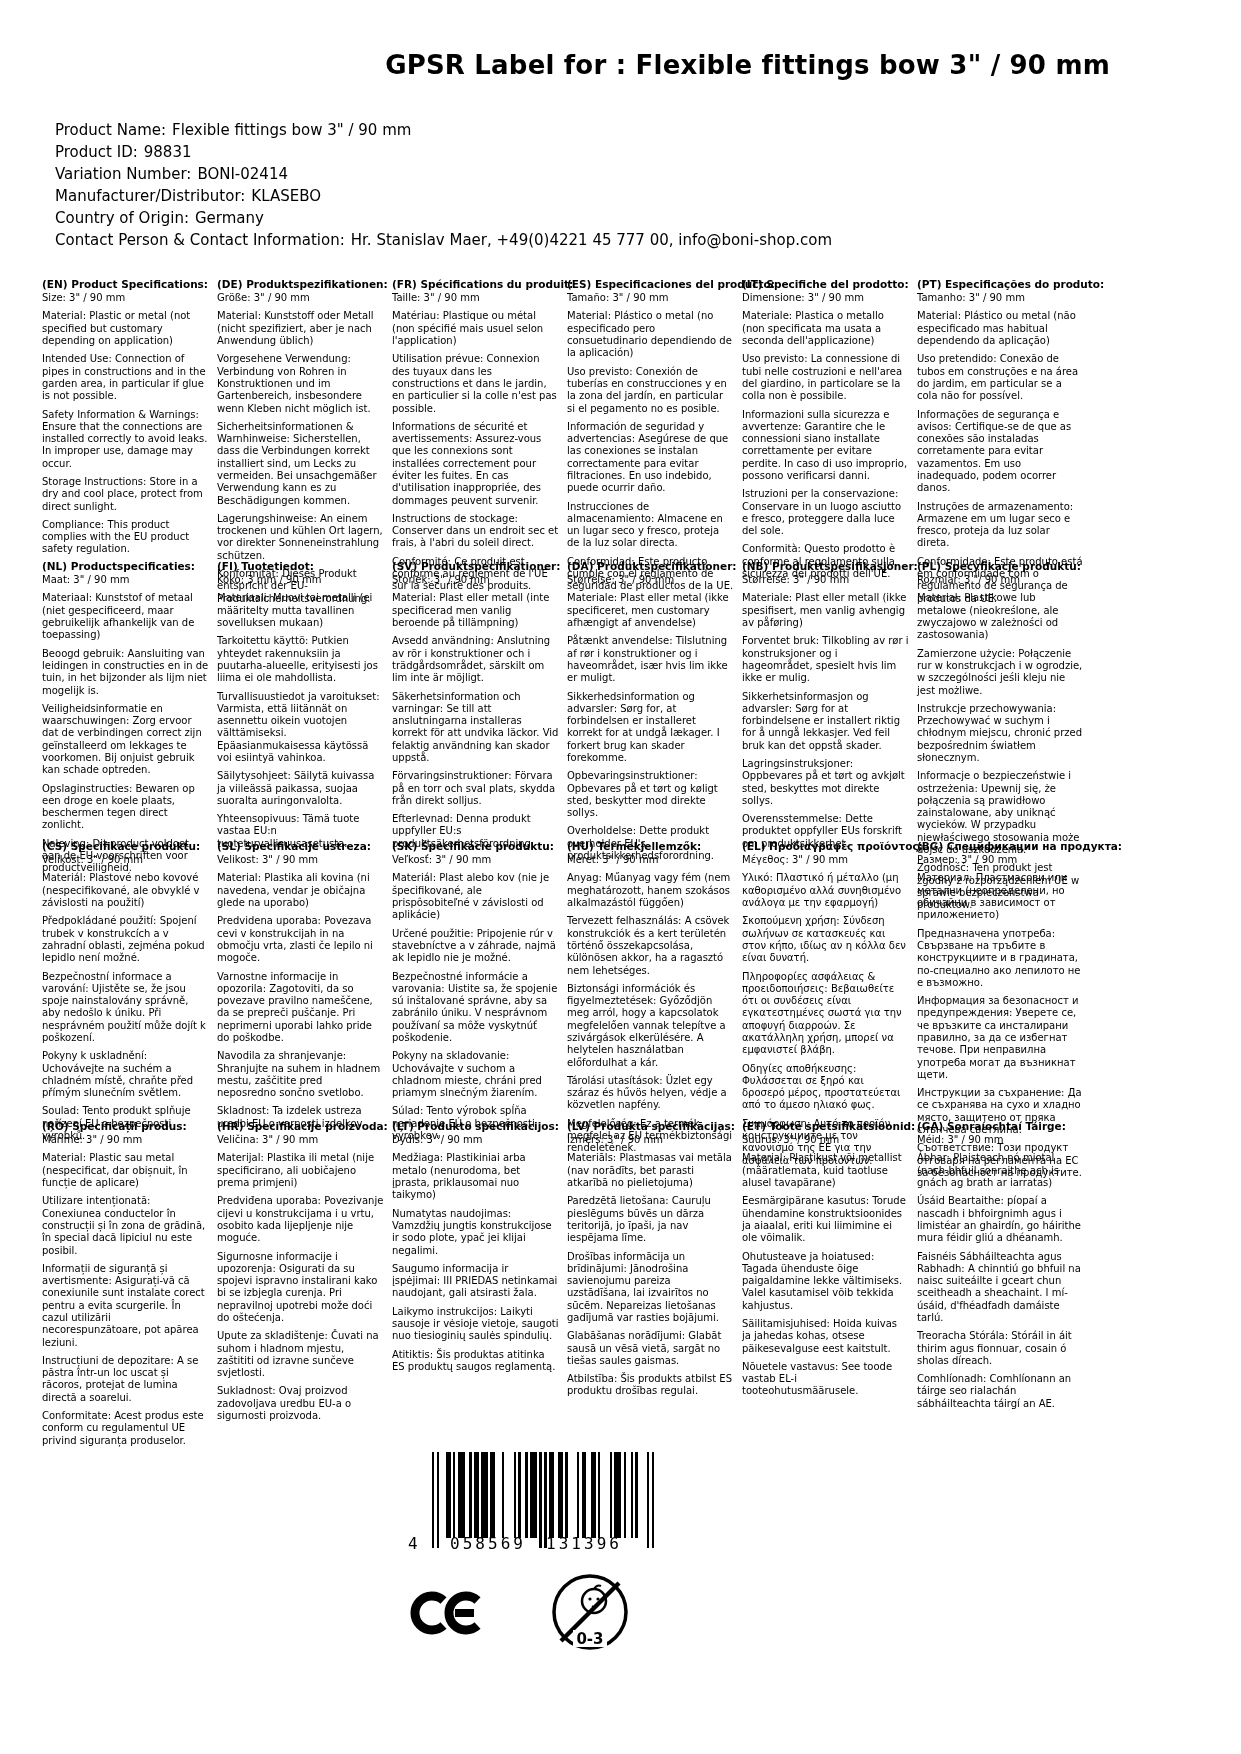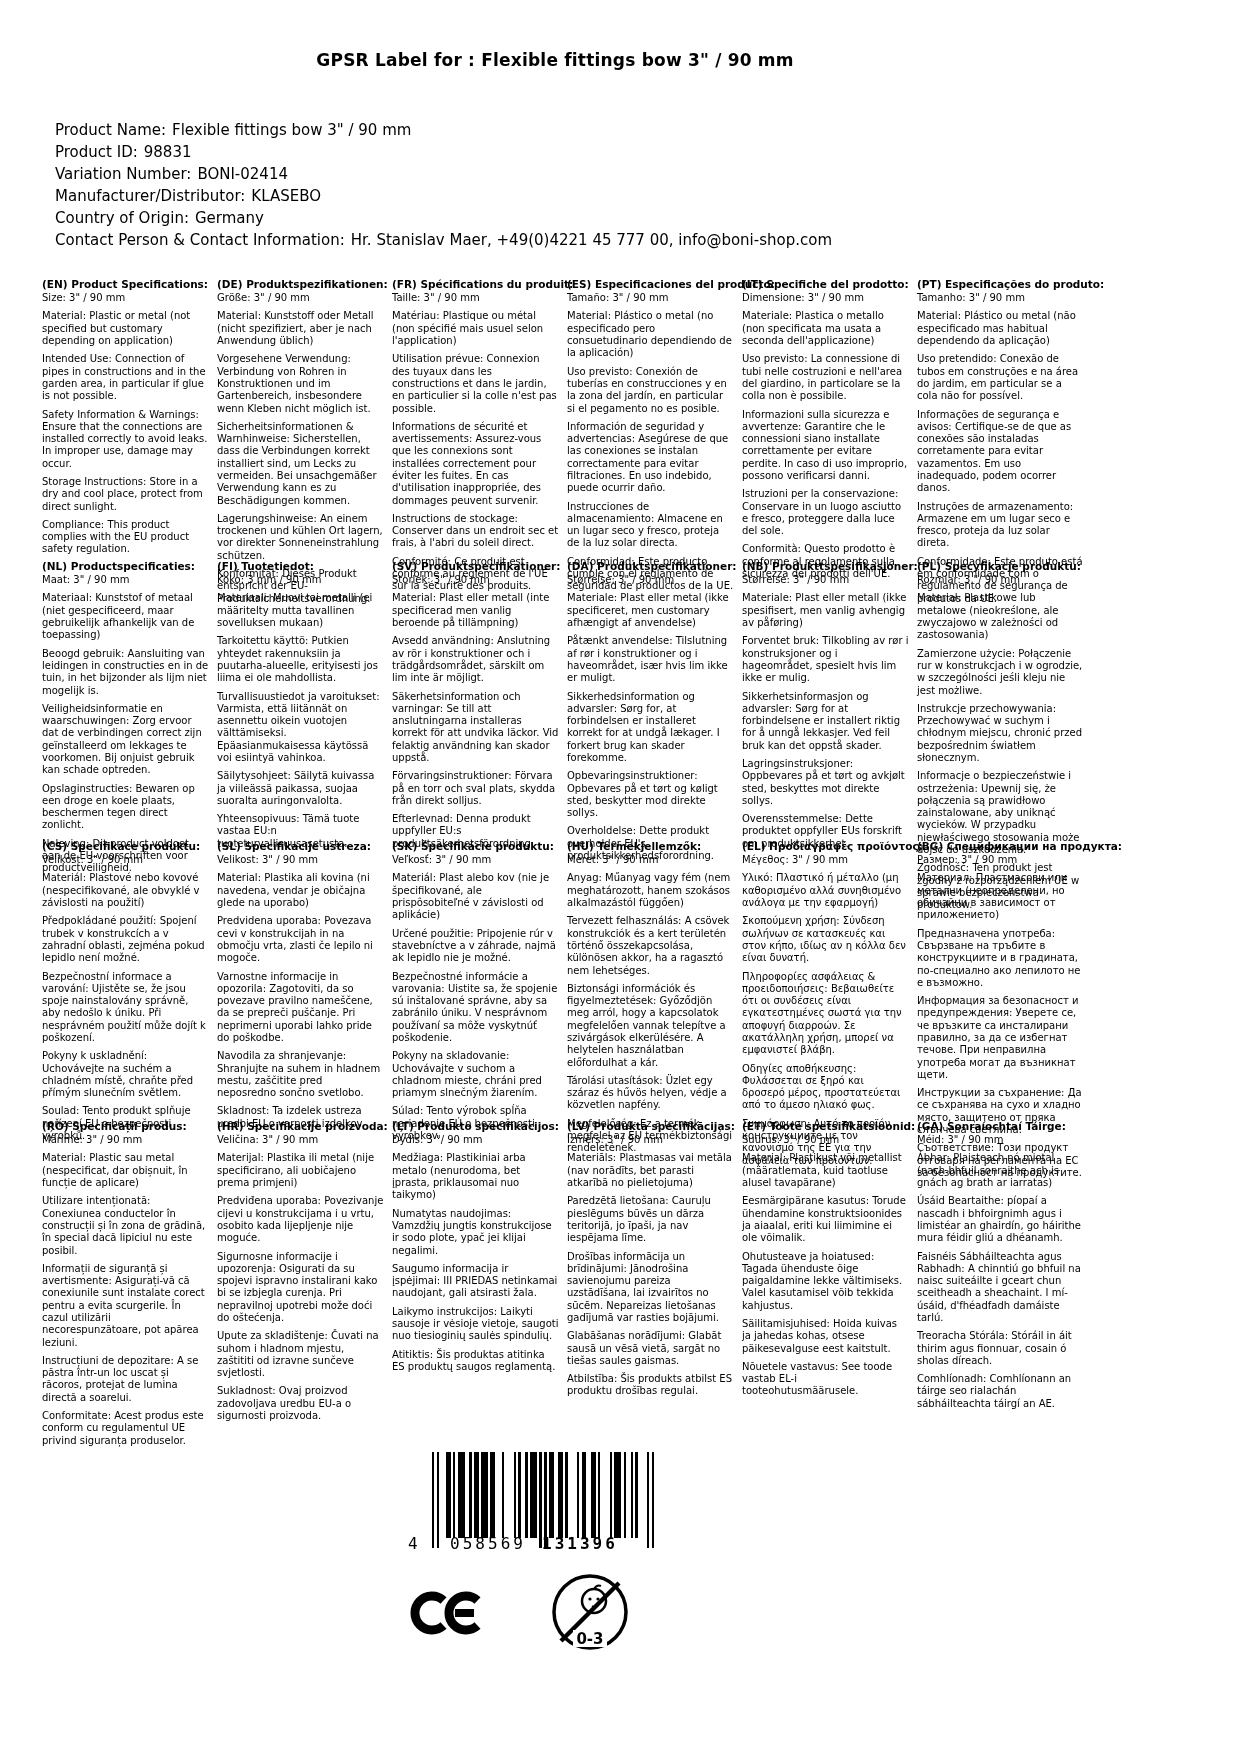--- a/index.html
+++ b/index.html
@@ -6,21 +6,21 @@
   .page{
     position:relative;
     width:1241px;height:1754px;
     background:#fff;
     font-family:"DejaVu Sans","Liberation Sans",sans-serif;
     color:#000;
     overflow:hidden;
   }
   .doc-title{
     position:absolute;top:50px;left:0;width:1110px;
-    text-align:center;font-size:17px;font-weight:bold;
+    text-align:right;font-size:26px;font-weight:bold;
     letter-spacing:.2px;
   }
   .product-info{
     position:absolute;top:119px;left:55px;width:1000px;
     font-size:15px;line-height:22px;
   }
   .pi-label{font-weight:normal;}
   .pi-value{font-weight:normal;padding-left:6px;}
   .lang-grid{
     position:absolute;top:278px;left:42px;
@@ -39,21 +39,21 @@
   }
   
   .barcode-wrap{position:absolute;left:396px;top:1452px;width:270px;height:112px;}
   .barcode-wrap svg{position:absolute;left:36px;top:0;}
   .bc-digit{
     position:absolute;top:82px;font-size:16px;font-weight:normal;
     font-family:"DejaVu Sans Mono","Liberation Mono",monospace;
   }
   .bc-lead{left:12px;}
   .bc-g1{left:44px;width:96px;text-align:center;letter-spacing:3px;}
-  .bc-g2{left:146px;width:96px;letter-spacing:3px;font-weight:bold;}
+  .bc-g2{left:140px;width:96px;text-align:center;letter-spacing:3px;}
   
   .ce-mark{position:absolute;left:410px;top:1586px;width:80px;height:56px;}
   .age-mark{position:absolute;left:548px;top:1570px;width:84px;height:84px;}
 </style>
 </head>
 <body>
 
 <div class="page">
 
   <div class="doc-title">GPSR Label for : Flexible fittings bow 3" / 90 mm</div>

